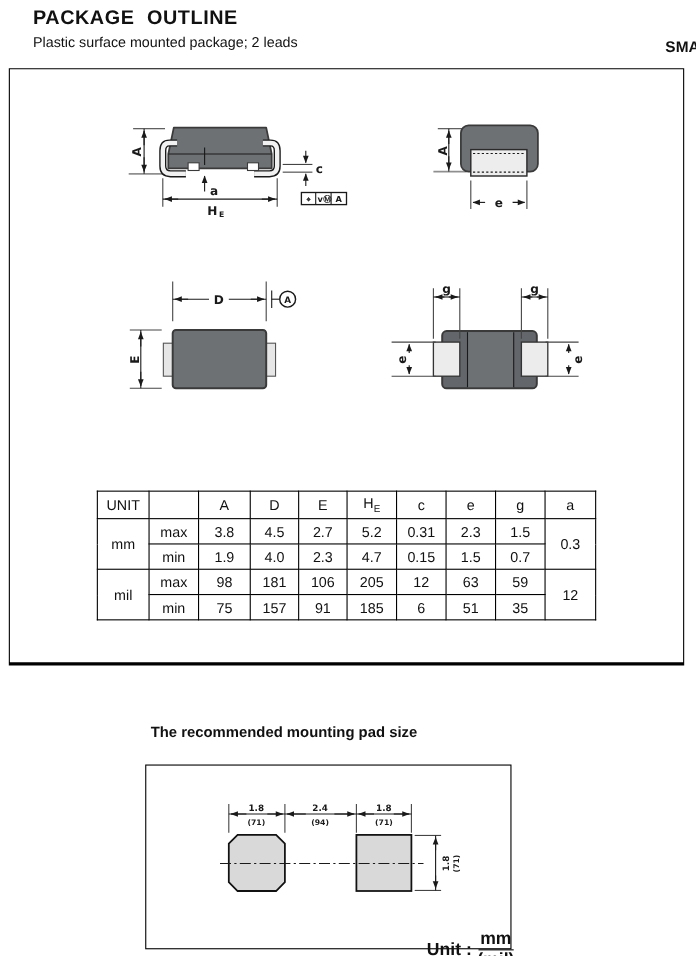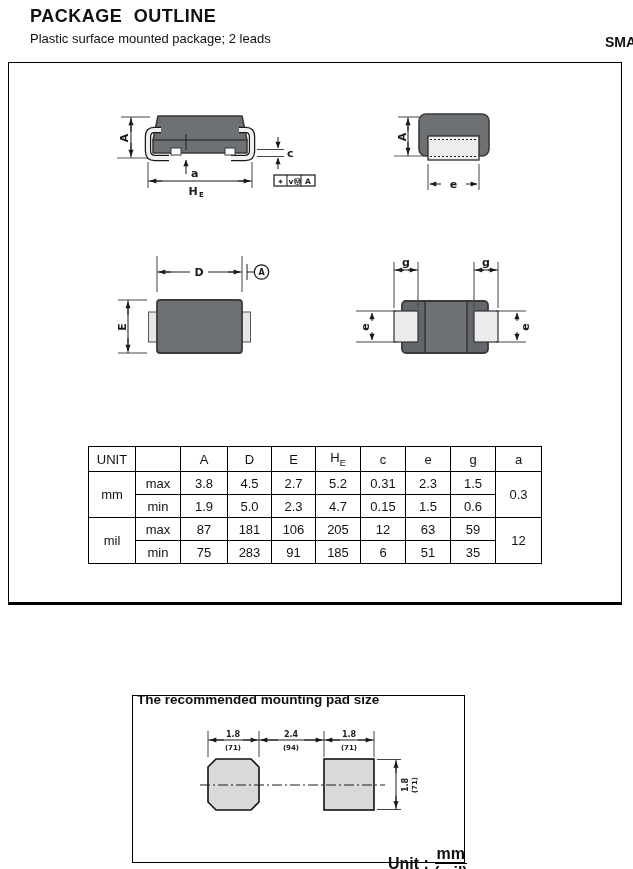--- a/index.html
+++ b/index.html
@@ -3,21 +3,21 @@
 <meta charset="utf-8">
 <style>
   html,body{margin:0;padding:0;background:#fff;}
   .page{position:relative;width:633px;height:869px;background:#ffffff;overflow:hidden;
         font-family:"Liberation Sans", sans-serif;color:#111;padding-left:31px;}
   .title{position:absolute;left:30px;top:6px;font-size:18px;font-weight:bold;word-spacing:6px;letter-spacing:.5px;}
   .subtitle{position:absolute;left:30px;top:31px;font-size:13px;font-weight:normal;}
   .pkg-name{position:absolute;right:28px;top:34px;font-size:14px;font-weight:bold;margin-left:44px;}
   .main-box{position:absolute;left:8px;top:62px;width:614px;height:543px;box-sizing:border-box;
             border:1.5px solid #000;border-bottom-width:3px;background:transparent;}
-  .pad-title{position:absolute;left:137px;top:692px;font-size:13.5px;font-weight:bold;}
+  .pad-title{position:absolute;left:137px;top:658px;font-size:13.5px;font-weight:bold;}
   .pad-box{position:absolute;left:132px;top:695px;width:333px;height:168px;box-sizing:border-box;
            border:1.5px solid #000;}
   svg.art{position:absolute;left:0;top:0;width:633px;height:869px;}
   svg.art line{stroke:#1a1a1a;stroke-width:1;}
   svg.art .tick{stroke:#444;}
   svg.art .base{stroke:#8f8f8f;stroke-width:1.5;}
   svg.art text{font-family:"DejaVu Sans","Liberation Sans",sans-serif;font-size:11px;font-weight:bold;fill:#1a1a1a;}
   svg.art text.sub{font-size:7px;}
   svg.art text.sm{font-size:8px;}
   svg.art text.xs{font-size:7px;font-weight:bold;}
@@ -250,43 +250,43 @@
       <td>2.7</td>
       <td>5.2</td>
       <td>0.31</td>
       <td>2.3</td>
       <td>1.5</td>
       <td rowspan="2">0.3</td>
     </tr>
     <tr>
       <td>min</td>
       <td>1.9</td>
-      <td>5.0</td>
+      <td>4.0</td>
       <td>2.3</td>
       <td>4.7</td>
       <td>0.15</td>
       <td>1.5</td>
-      <td>0.6</td>
+      <td>0.7</td>
     </tr>
     <tr>
       <td rowspan="2">mil</td>
       <td>max</td>
-      <td>87</td>
+      <td>98</td>
       <td>181</td>
       <td>106</td>
       <td>205</td>
       <td>12</td>
       <td>63</td>
       <td>59</td>
       <td rowspan="2">12</td>
     </tr>
     <tr>
       <td>min</td>
       <td>75</td>
-      <td>283</td>
+      <td>157</td>
       <td>91</td>
       <td>185</td>
       <td>6</td>
       <td>51</td>
       <td>35</td>
     </tr>
   </tbody>
     </table>
 
   <div class="unit-note">

